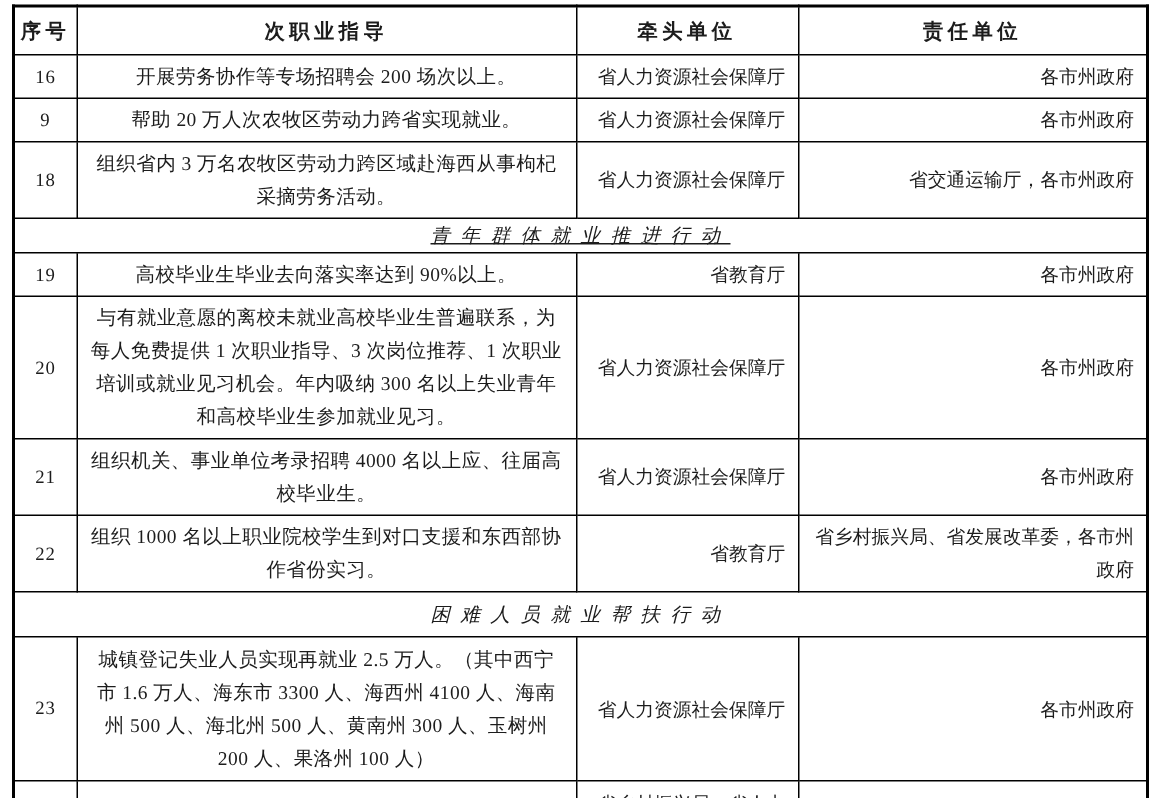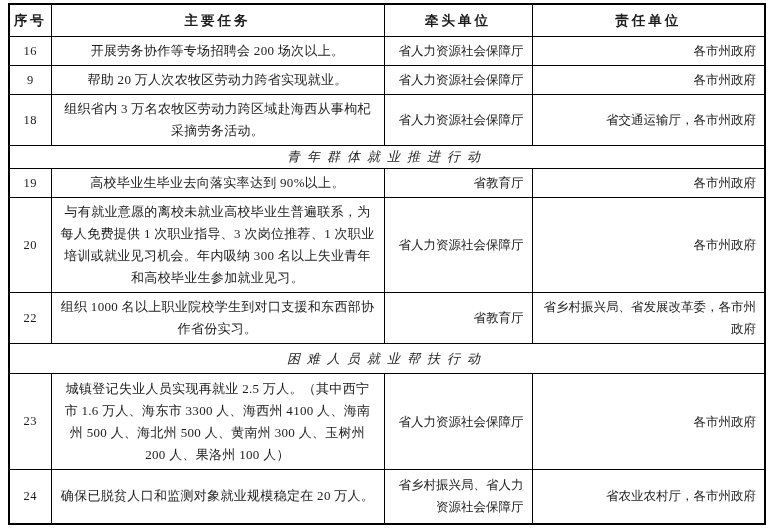--- a/index.html
+++ b/index.html
@@ -72,21 +72,21 @@
   <table class="task-table">
     <colgroup>
       <col style="width:42px">
       <col style="width:333px">
       <col style="width:148px">
       <col style="width:233px">
     </colgroup>
     <thead>
       <tr id="header-row">
           <th class="col-header">序号</th>
-          <th class="col-header">主要任务</th>
+          <th class="col-header">次职业指导</th>
           <th class="col-header">牵头单位</th>
           <th class="col-header">责任单位</th>
         </tr>
     </thead>
     <tbody id="table-body">
         <tr style="height: 26px;">
           <td class="cell-index">16</td>
           <td class="cell-task">开展劳务协作等专场招聘会 200 场次以上。</td>
           <td class="cell-lead">省人力资源社会保障厅</td>
           <td class="cell-resp">各市州政府</td>
@@ -96,32 +96,38 @@
           <td class="cell-task">帮助 20 万人次农牧区劳动力跨省实现就业。</td>
           <td class="cell-lead">省人力资源社会保障厅</td>
           <td class="cell-resp">各市州政府</td>
         </tr>
         <tr style="height: 44px;">
           <td class="cell-index">18</td>
           <td class="cell-task">组织省内 3 万名农牧区劳动力跨区域赴海西从事枸杞采摘劳务活动。</td>
           <td class="cell-lead">省人力资源社会保障厅</td>
           <td class="cell-resp">省交通运输厅，各市州政府</td>
         </tr>
-        <tr style="height: 20px;">
+        <tr style="height: 20px; text-decoration: underline;">
           <td colspan="4" class="cell-section">青年群体就业推进行动</td>
         </tr>
         <tr style="height: 26px;">
           <td class="cell-index">19</td>
           <td class="cell-task">高校毕业生毕业去向落实率达到 90%以上。</td>
           <td class="cell-lead">省教育厅</td>
           <td class="cell-resp">各市州政府</td>
         </tr>
         <tr style="height: 90px;">
           <td class="cell-index">20</td>
           <td class="cell-task">与有就业意愿的离校未就业高校毕业生普遍联系，为每人免费提供 1 次职业指导、3 次岗位推荐、1 次职业培训或就业见习机会。年内吸纳 300 名以上失业青年和高校毕业生参加就业见习。</td>
+          <td class="cell-lead">省人力资源社会保障厅</td>
+          <td class="cell-resp">各市州政府</td>
+        </tr>
+        <tr style="height: 45px;">
+          <td class="cell-index">21</td>
+          <td class="cell-task">组织机关、事业单位考录招聘 4000 名以上应、往届高校毕业生。</td>
           <td class="cell-lead">省人力资源社会保障厅</td>
           <td class="cell-resp">各市州政府</td>
         </tr>
         <tr style="height: 45px;">
           <td class="cell-index">22</td>
           <td class="cell-task">组织 1000 名以上职业院校学生到对口支援和东西部协作省份实习。</td>
           <td class="cell-lead">省教育厅</td>
           <td class="cell-resp">省乡村振兴局、省发展改革委，各市州政府</td>
         </tr>
         <tr style="height: 30px;">

